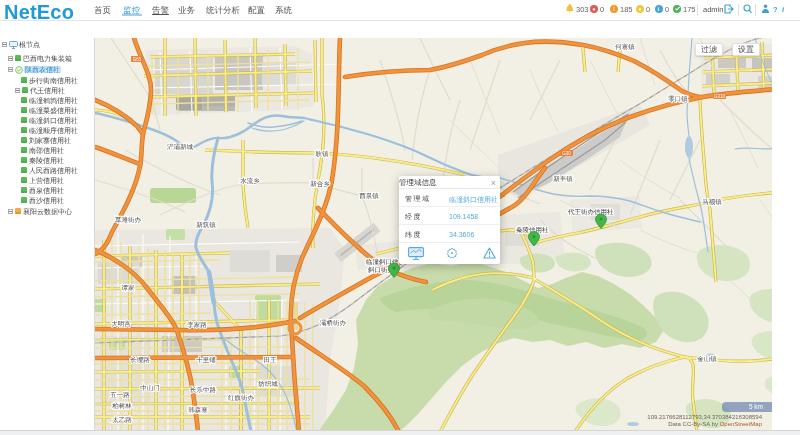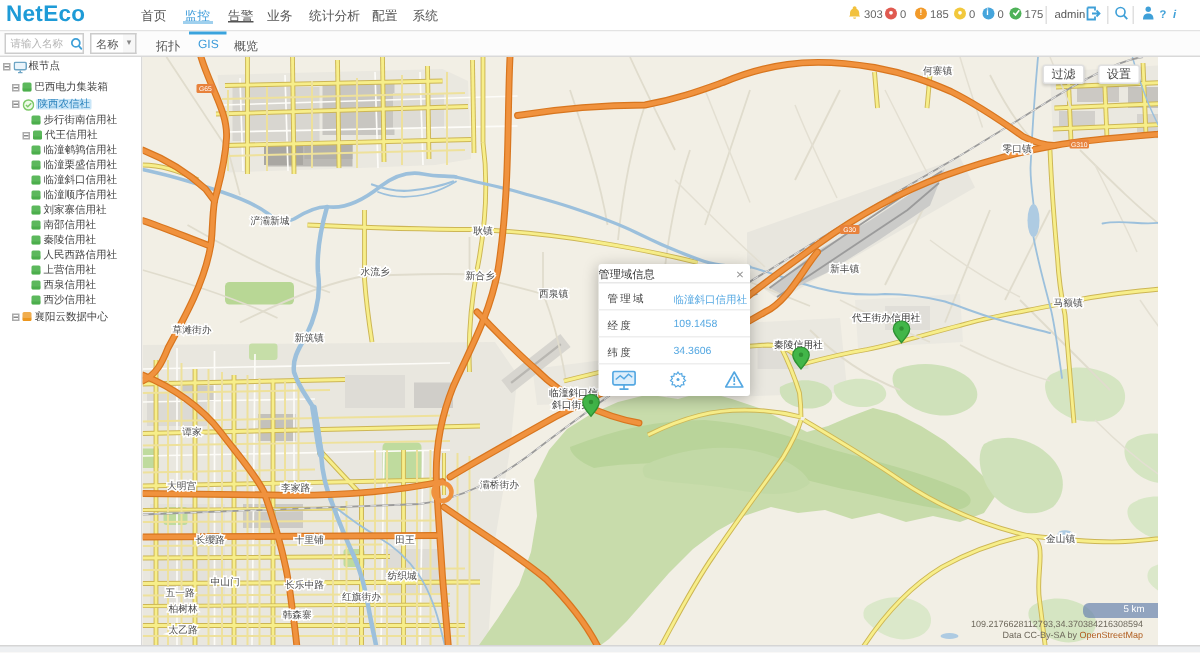--- a/index.html
+++ b/index.html
@@ -1,21 +1,21 @@
 <!DOCTYPE html>
 <html><head>
 <meta charset="utf-8">
 <style>
 *{margin:0;padding:0;box-sizing:border-box;}
 html,body{width:800px;height:435px;overflow:hidden;background:#fff;font-family:"Liberation Sans",sans-serif;}
 #page{position:relative;width:800px;height:435px;overflow:hidden;}
 .abs{position:absolute;}
 
 #topbar{position:absolute;left:0;top:0;width:800px;height:21px;background:#fff;border-bottom:1px solid #e3e3e3;}
-#logo{position:absolute;left:4px;top:1px;font-size:15px;font-weight:bold;color:#1e9bd7;letter-spacing:0.2px;}
+#logo{position:absolute;left:4px;top:1px;font-size:20px;font-weight:bold;color:#1e9bd7;letter-spacing:0.2px;}
 .menu{position:absolute;top:5px;font-size:8.5px;color:#555;}
 .menu.on{color:#3a9ad9;}
 #mon-ul{position:absolute;left:122px;top:14px;width:20px;height:2px;background:#9fd0ee;}
 .cnt{position:absolute;top:5px;font-size:7.5px;color:#666;}
 .dot{position:absolute;top:5px;width:8px;height:8px;border-radius:50%;color:#fff;font-size:5.5px;text-align:center;line-height:8px;font-weight:bold;}
 .vdiv{position:absolute;top:4px;width:1px;height:12px;background:#e0e0e0;}
 
 #row2{position:absolute;left:0;top:21px;width:800px;height:17px;background:#fcfcfc;border-bottom:1px solid #d9d9d9;}
 #srch{position:absolute;left:3px;top:1px;width:53px;height:14px;border:1px solid #ccc;background:#fff;font-size:7px;color:#b5b5b5;line-height:13px;padding-left:3px;white-space:nowrap;overflow:hidden;}
 #sel1{position:absolute;left:60px;top:1px;width:23px;height:14px;border:1px solid #ccc;background:#fff;font-size:7.5px;color:#555;line-height:13px;text-align:center;}
@@ -89,33 +89,20 @@
         <path d="M6.2 6.2 L8.5 8.8" stroke="#3fa0d8" stroke-width="1.2"></path>
       </svg>
   <div class="vdiv" style="left:755px;"></div>
   <svg class="abs" style="left:761px;top:4px" width="9" height="10" viewBox="0 0 9 10">
         <circle cx="4.5" cy="2.2" r="1.8" fill="#3fa0d8"></circle>
         <path d="M1 9 C1 6 2.5 5 4.5 5 C6.5 5 8 6 8 9 Z" fill="#3fa0d8"></path>
       </svg>
   <div class="cnt" style="left:773px;color:#3fa0d8;font-weight:bold;">?</div>
   <div class="cnt" style="left:782px;color:#3fa0d8;font-weight:bold;font-style:italic;">i</div>
 </div>
-<div id="row2">
-  <div id="srch">请输入名称</div>
-  <svg class="abs" style="left:47px;top:4px" width="8" height="9" viewBox="0 0 9 10">
-        <circle cx="4" cy="4" r="3" stroke="#3fa0d8" stroke-width="1.3" fill="none"></circle>
-        <path d="M6.2 6.2 L8.5 8.8" stroke="#3fa0d8" stroke-width="1.4"></path>
-      </svg>
-  <div id="sel1">名称</div>
-  <div id="sel2">▾</div>
-  <div class="tab" style="left:104px;">拓扑</div>
-  <div class="tab on" style="left:132px;">GIS</div>
-  <div class="tab" style="left:156px;">概览</div>
-  <div id="tabul"></div>
-</div>
 <div id="tree">
   <div class="trow" style="left:2px;top:2px;">
     <span class="exp"></span><svg width="9" height="8" viewBox="0 0 9 8" style="vertical-align:top;margin:1px 1px 0 0">
           <rect x="0.5" y="0.5" width="8" height="5" rx="1" fill="#eaf4fb" stroke="#6fa6c5"></rect>
           <path d="M3 7.5 L6 7.5" stroke="#6fa6c5"></path>
           <path d="M4.5 6 L4.5 7.5" stroke="#6fa6c5"></path>
         </svg><span class="tx">根节点</span>
   </div>
   <div class="trow" style="left:8px;top:16px;"><span class="exp"></span><span class="gsq"></span><span class="tx">巴西电力集装箱</span></div>
   <div class="trow" style="left:8px;top:27px;"><span class="exp"></span><svg width="8" height="8" viewBox="0 0 8 8" style="vertical-align:top;margin:1px 1px 0 0">

